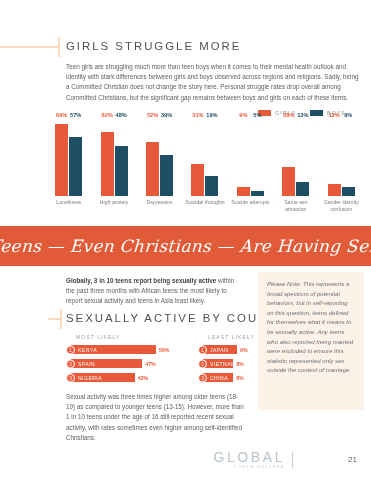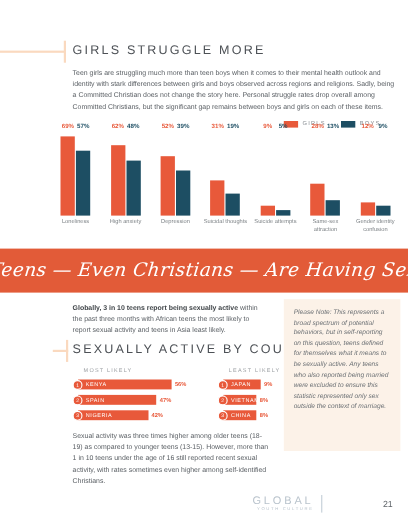--- a/index.html
+++ b/index.html
@@ -214,21 +214,21 @@
     font-size: 6.0px;
     line-height: 9.6px;
     font-style: italic;
     color: #6d7276;
   }
 
   
   .footer { position: absolute; display: flex; align-items: center; }
   .brand { text-align: right; line-height: 1.1; }
   .brand-main {
-    font-size: 10px;
+    font-size: 14px;
     letter-spacing: 2.6px;
     color: #b9c3cc;
     text-align: center;
   }
   .brand-sub {
     font-size: 3.8px;
     letter-spacing: 1.5px;
     color: #b9c3cc;
   }
   .footer-div {

